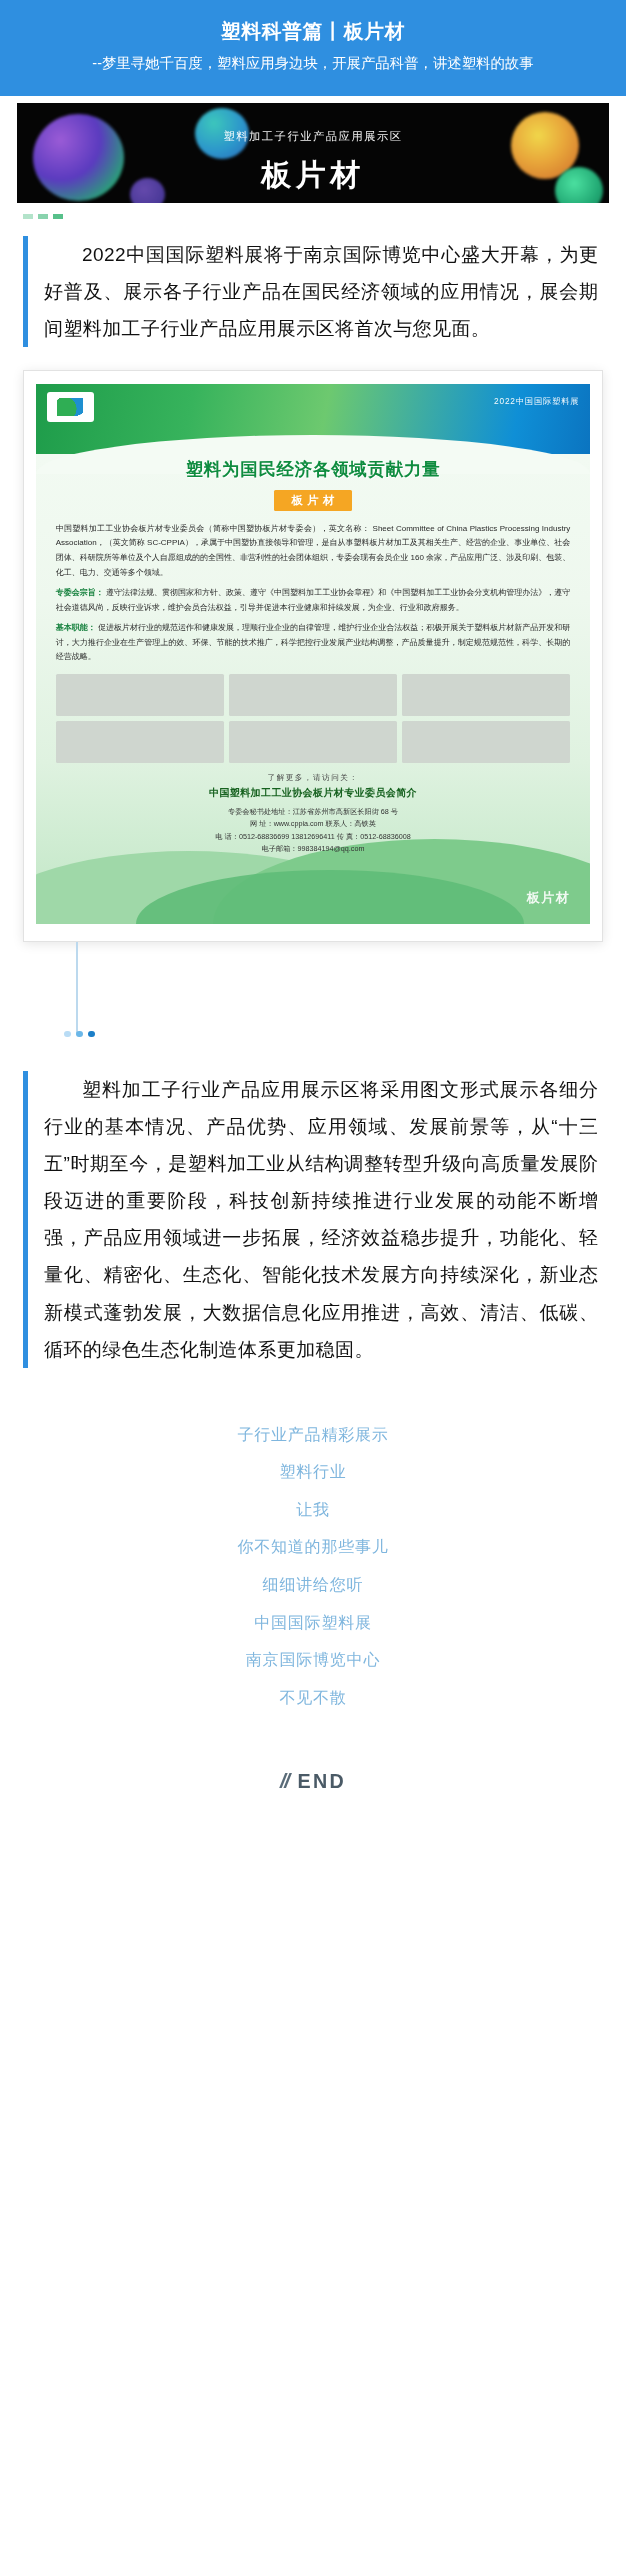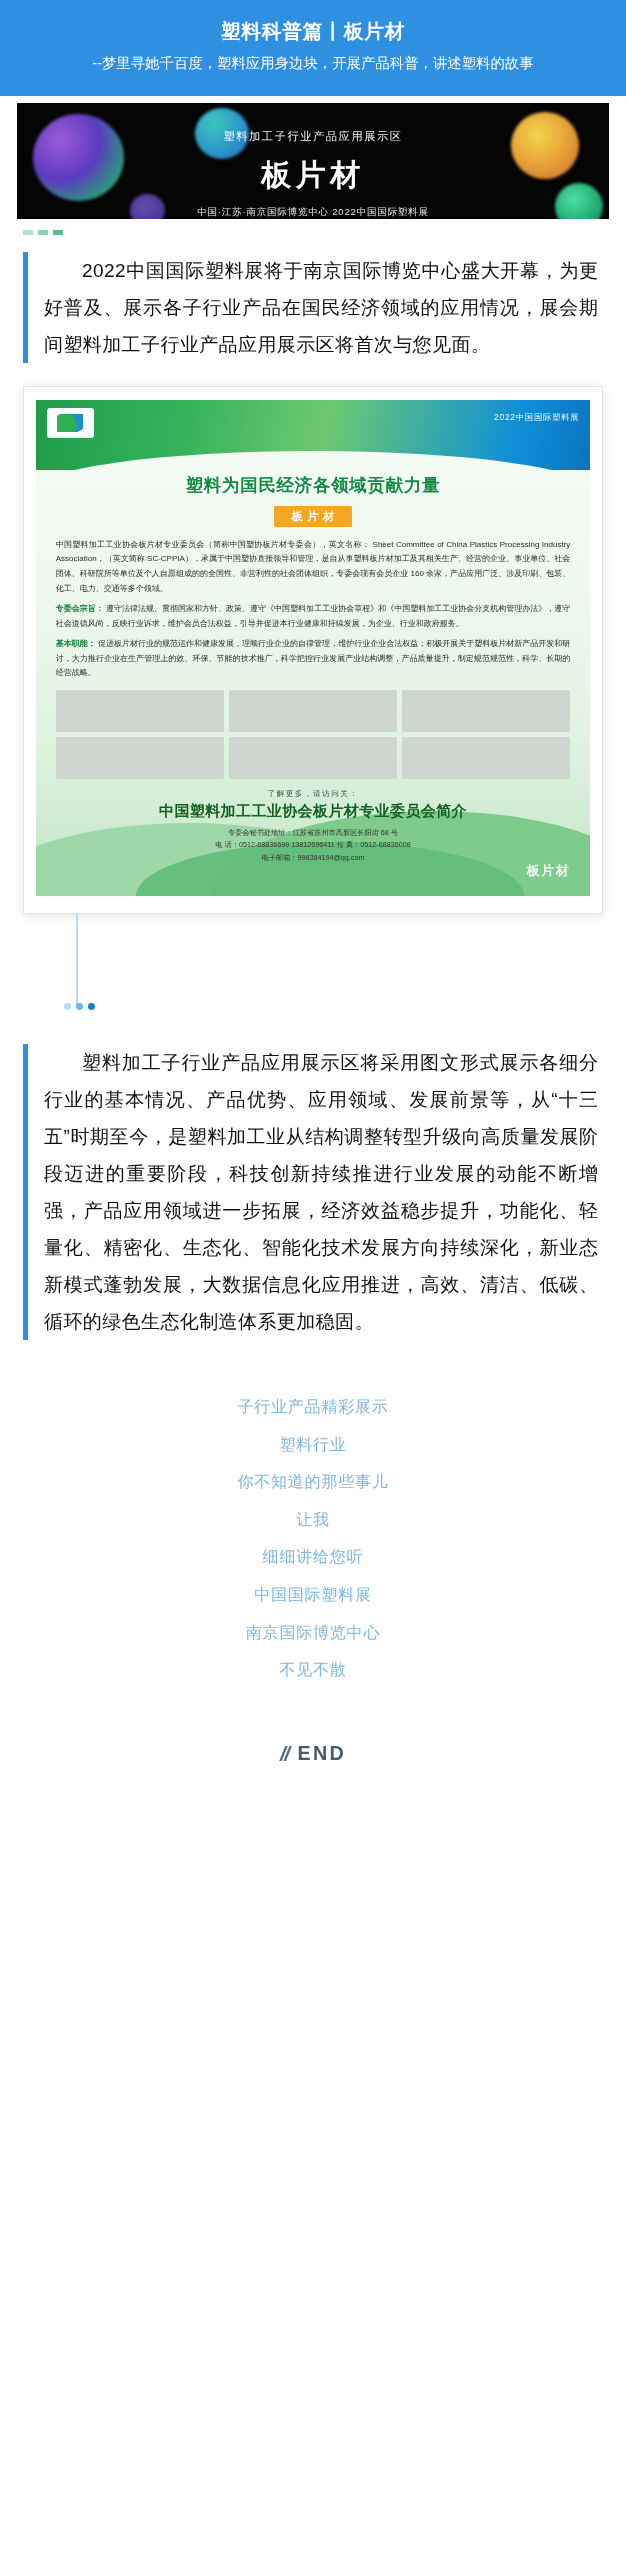--- a/index.html
+++ b/index.html
@@ -32,21 +32,21 @@
     font-size: 14.4px;
     line-height: 1.65;
     margin-top: 6px;
     font-weight: normal;
   }
 
   
   .hero-wrap {
     position: relative;
     margin: 7.6px 16.6px 0 16.6px;
-    height: 116px;
+    height: 100px;
     background: #050505;
     overflow: hidden;
   }
   .hero-wrap .blob {
     position: absolute;
     border-radius: 50%;
     filter: blur(1.5px);
   }
   .blob-a {
     width: 91px; height: 87px;
@@ -143,21 +143,21 @@
     margin: 19.7px 23px 0 23px;
     background: #ffffff;
     border: 0.8px solid #e2e2e2;
     box-shadow: 0 1.5px 10.6px rgba(0,0,0,.10);
     padding: 13.6px 12px 16.6px 12px;
   }
   .poster {
     position: relative;
     background: linear-gradient(180deg,#f4fbf4 0%, #eef8ee 40%, #dff2e0 70%, #bfe6c4 100%);
     overflow: hidden;
-    padding-bottom: 32px;
+    padding-bottom: 68px;
   }
   .poster-top {
     position: relative;
     height: 70px;
     background: linear-gradient(100deg,#1e9c4a 0%, #37b35c 28%, #6dc96f 52%, #0f8fd6 86%, #0b74c0 100%);
   }
   .poster-top::after {
     content: "";
     position: absolute;
     left: 0; right: 0; bottom: -19.7px;
@@ -247,21 +247,21 @@
   .ph5 { background: linear-gradient(135deg,#c8d3dc 0%, #93a6b5 55%, #5f7687 100%); }
   .ph6 { background: linear-gradient(135deg,#dcdcd6 0%, #b4b7ad 55%, #84887d 100%); }
   .poster-contact {
     position: relative;
     z-index: 3;
     margin: 10.6px 19.7px 0 19.7px;
     text-align: center;
   }
   .contact-kicker { font-size: 7.6px; color: #444; letter-spacing: 1.5px; }
   .contact-title {
-    font-size: 15px;
+    font-size: 10px;
     font-weight: bold;
     color: #16611f;
     margin-top: 3px;
     letter-spacing: 0.4px;
   }
   .contact-lines {
     margin-top: 5.3px;
     font-size: 7.2px;
     line-height: 1.75;
     color: #333;
@@ -417,20 +417,21 @@
       <div class="ph ph4"></div>
       <div class="ph ph5"></div>
       <div class="ph ph6"></div>
     </div>
 
     <div class="poster-contact">
       <div class="contact-kicker">了解更多，请访问关：</div>
       <div class="contact-title">中国塑料加工工业协会板片材专业委员会简介</div>
       <div class="contact-lines">
         <div>专委会秘书处地址：江苏省苏州市高新区长阳街 68 号</div>
+        <div>网      址：www.cppia.com          联系人：高铁英</div>
         <div>电      话：0512-68836699  13812696411          传      真：0512-68836008</div>
         <div>电子邮箱：998384194@qq.com</div>
       </div>
     </div>
 
     <div class="poster-hills">
       <span class="hill hill-1"></span>
       <span class="hill hill-2"></span>
       <span class="hill hill-3"></span>
     </div>
@@ -448,22 +449,22 @@
   </span>
 </div>
 
 <div class="para-block">
   <div class="para-text">塑料加工子行业产品应用展示区将采用图文形式展示各细分行业的基本情况、产品优势、应用领域、发展前景等，从“十三五”时期至今，是塑料加工业从结构调整转型升级向高质量发展阶段迈进的重要阶段，科技创新持续推进行业发展的动能不断增强，产品应用领域进一步拓展，经济效益稳步提升，功能化、轻量化、精密化、生态化、智能化技术发展方向持续深化，新业态新模式蓬勃发展，大数据信息化应用推进，高效、清洁、低碳、循环的绿色生态化制造体系更加稳固。</div>
 </div>
 
 <div class="outro">
   <div>子行业产品精彩展示</div>
   <div>塑料行业</div>
+  <div>让我</div>
   <div>你不知道的那些事儿</div>
-  <div>让我</div>
   <div>细细讲给您听</div>
   <div>中国国际塑料展</div>
   <div>南京国际博览中心</div>
   <div>不见不散</div>
 </div>
 
 <div class="end-wrap">
   <span class="end-slashes">//</span>
   <span class="end-text">END</span>
 </div>

